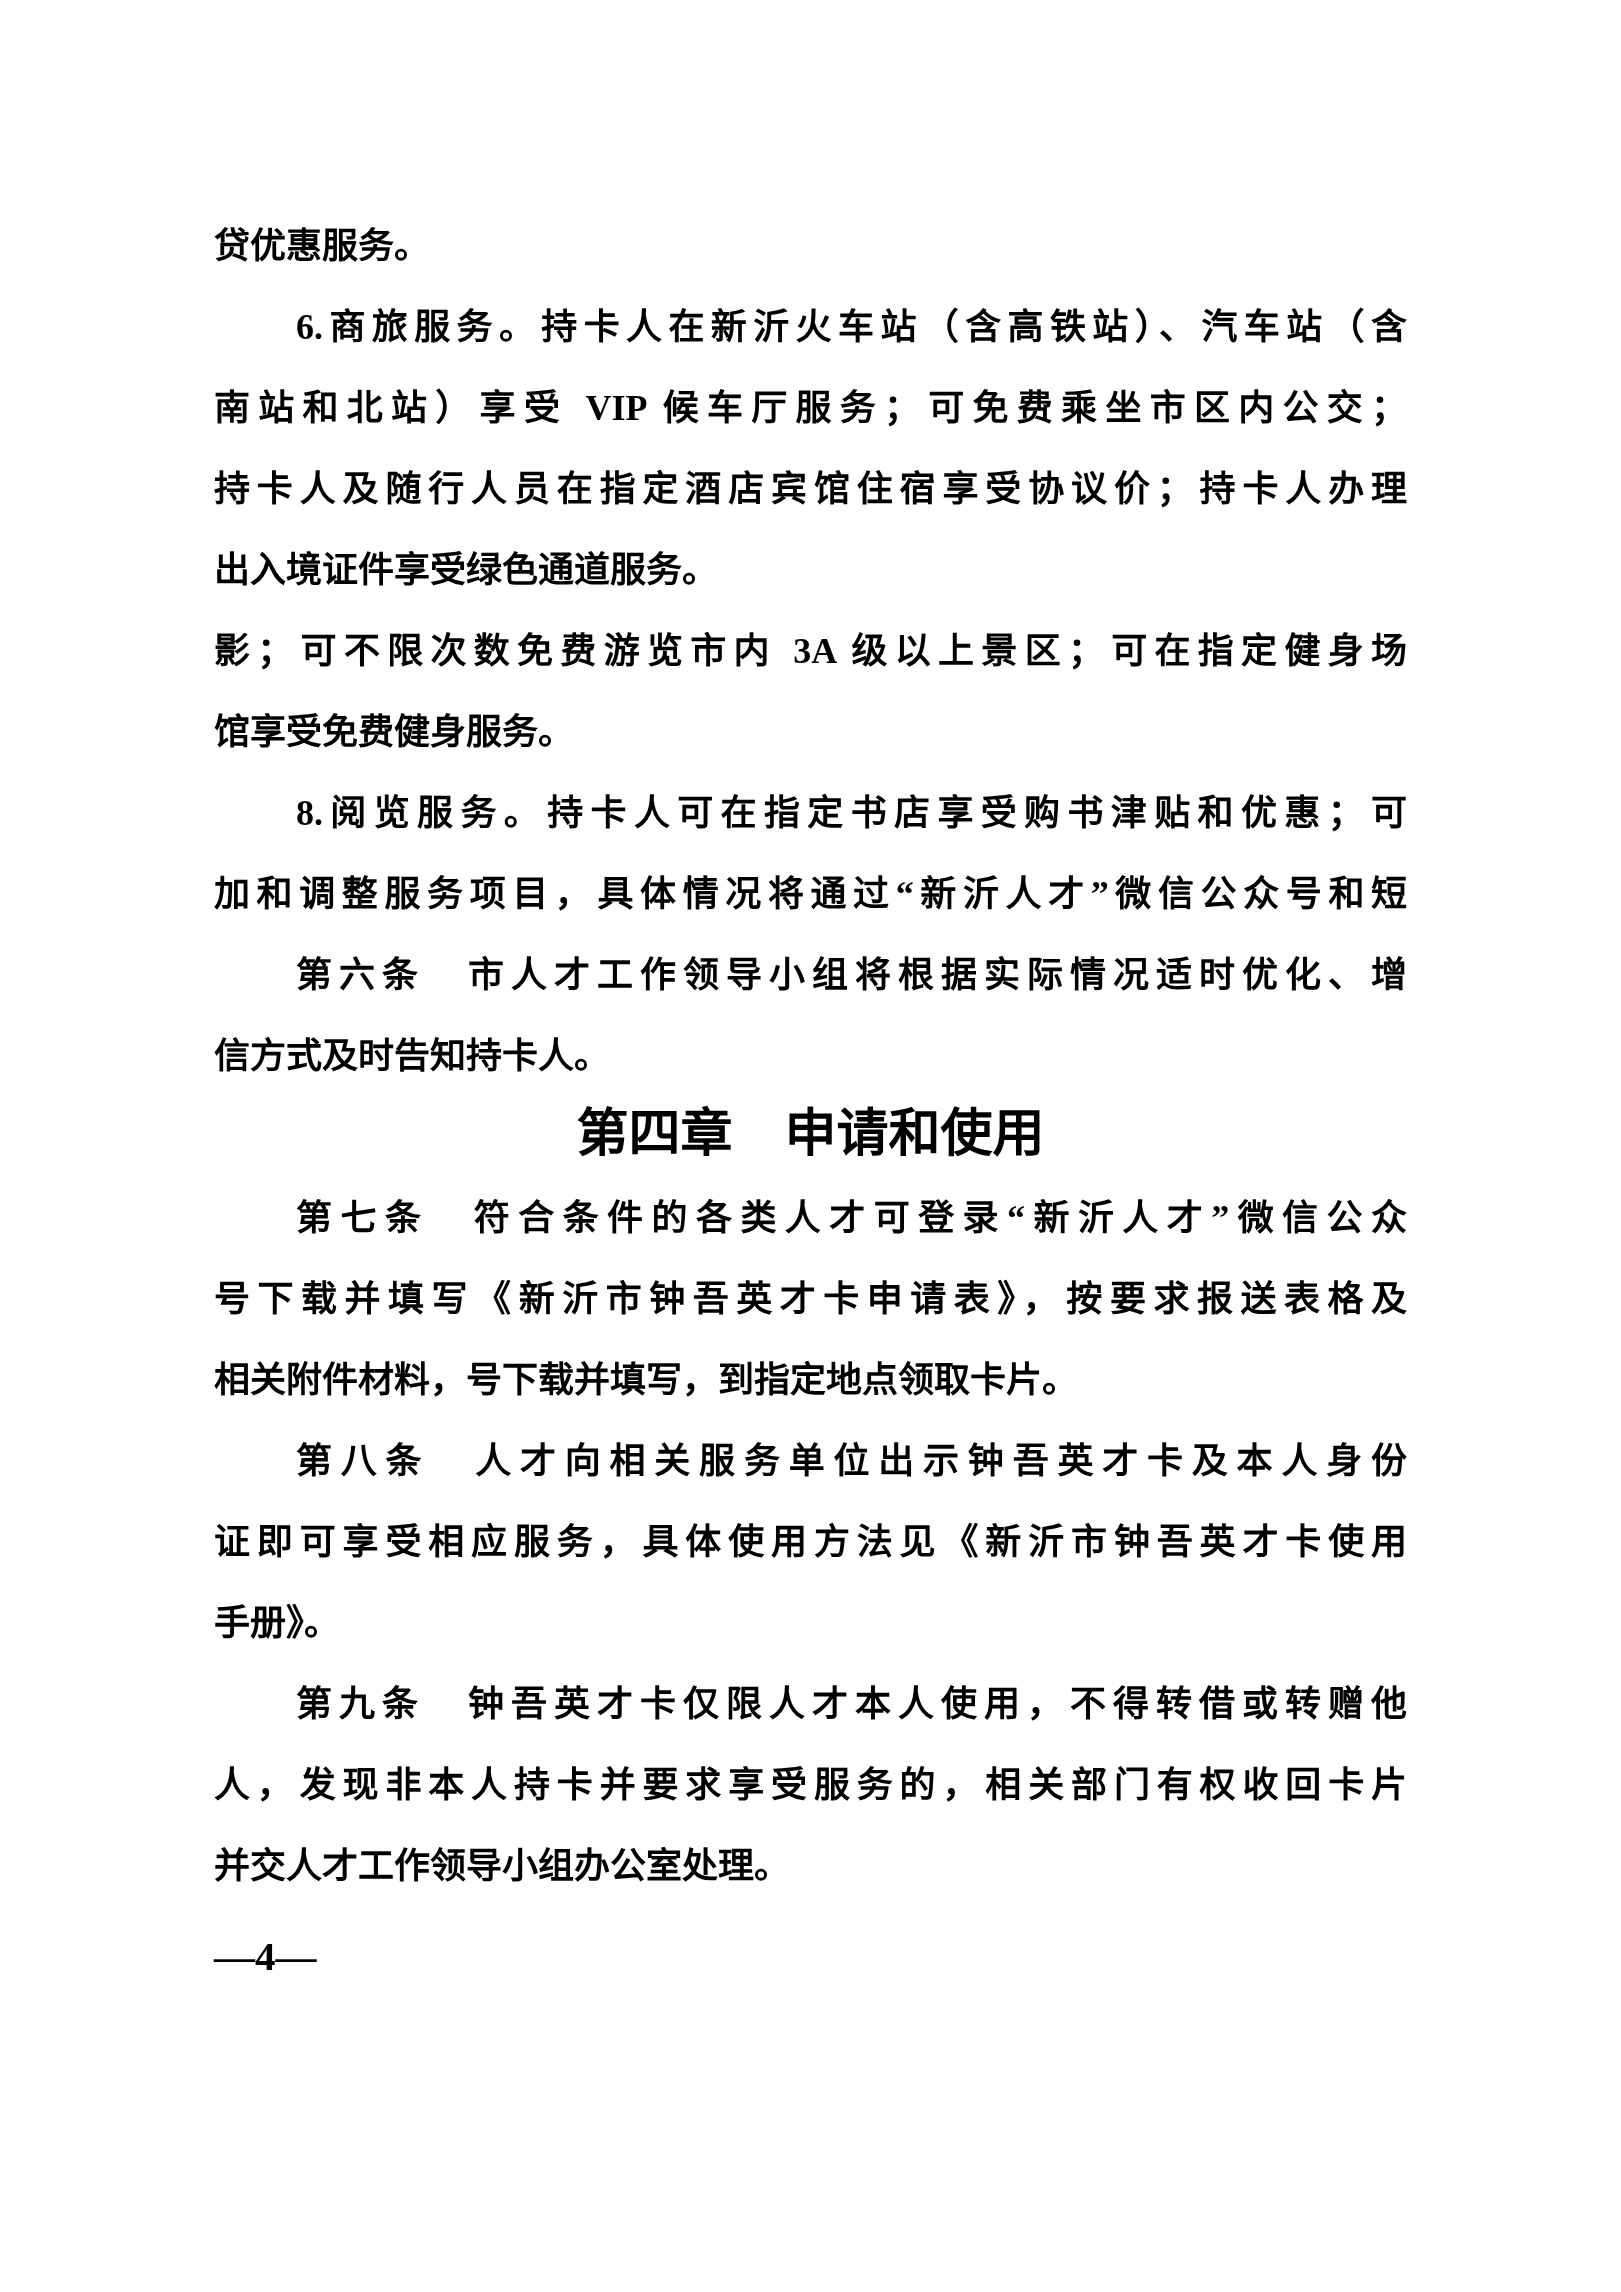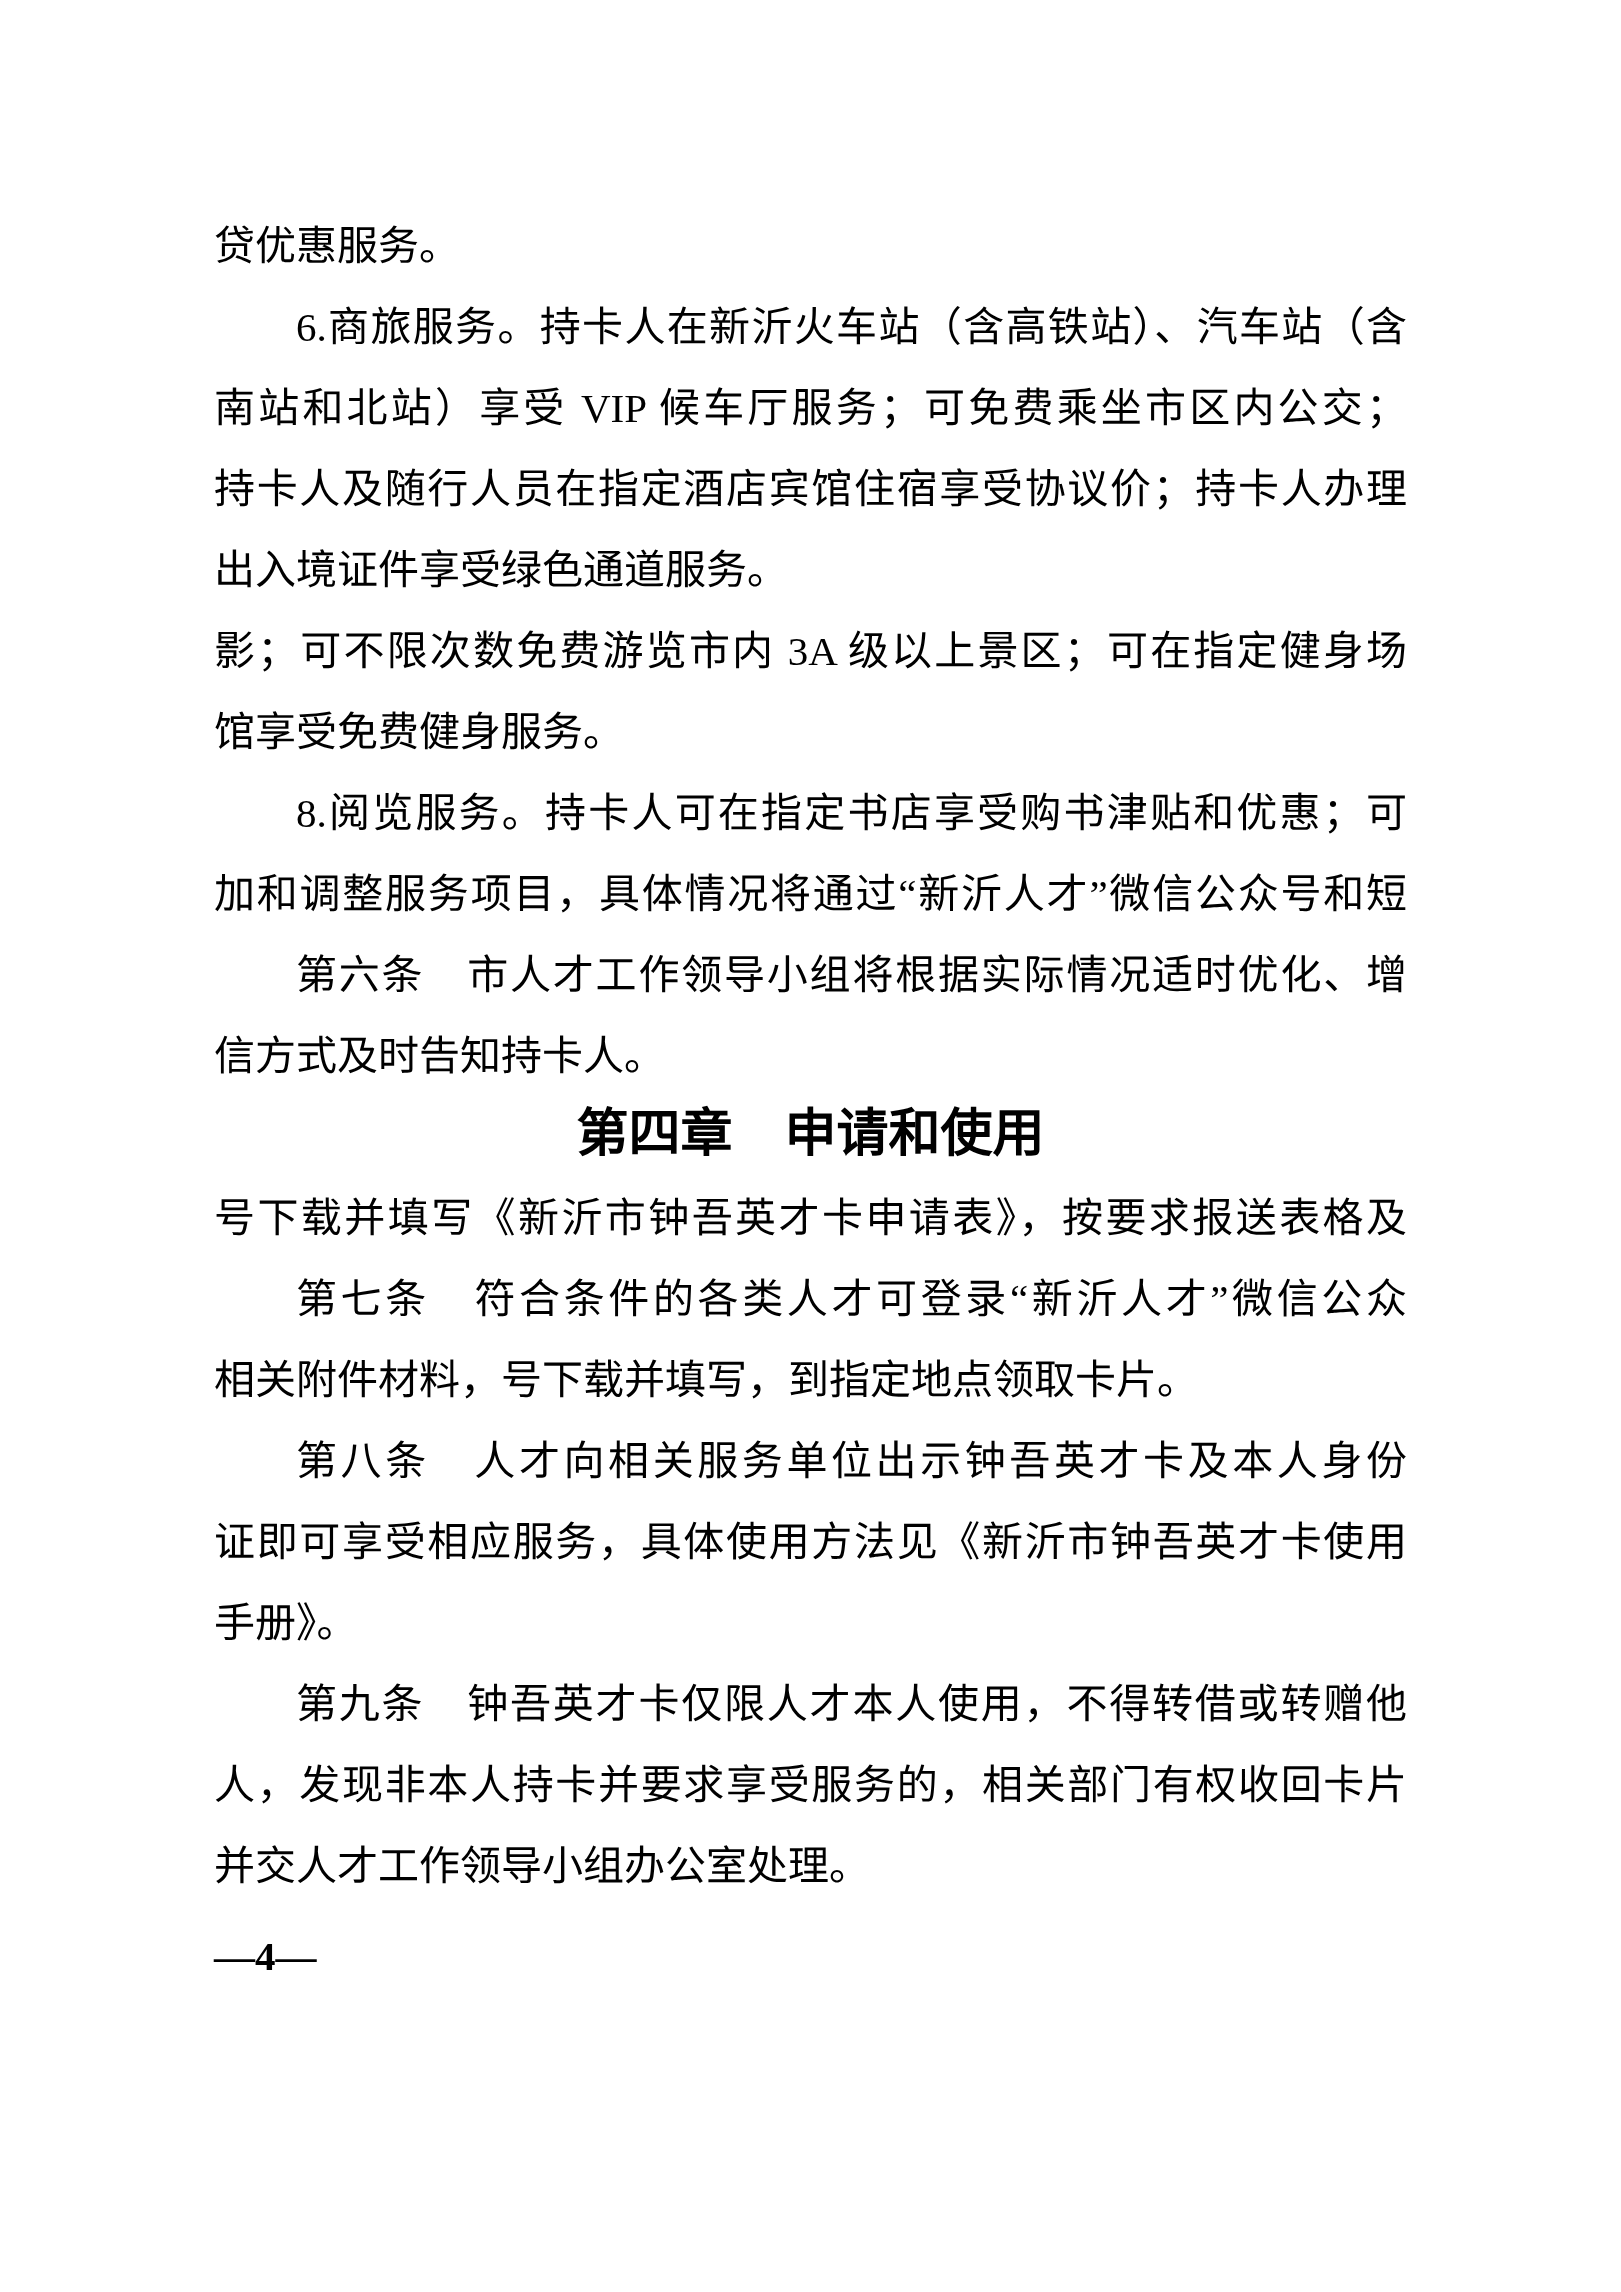--- a/index.html
+++ b/index.html
@@ -16,23 +16,23 @@
     font-family: "Liberation Serif", serif;
     overflow: hidden;
   }
   .doc {
     position: absolute;
     left: 214px;
     top: 206px;
     width: 1193px;
   }
   .line {
-    font-size: 41px;
+    font-size: 36px;
     line-height: 81px;
-    font-weight: 400;
+    font-weight: 700;
     letter-spacing: 0;
     text-align: justify;
     text-align-last: justify;
     text-justify: inter-character;
   }
   .line.endp {
     text-align: left;
     text-align-last: left;
   }
   .line.indent {
@@ -64,22 +64,22 @@
     <div class="line">南站和北站）享受 VIP 候车厅服务；可免费乘坐市区内公交；</div>
     <div class="line">持卡人及随行人员在指定酒店宾馆住宿享受协议价；持卡人办理</div>
     <div class="line endp">出入境证件享受绿色通道服务。</div>
     <div class="line">影；可不限次数免费游览市内 3A 级以上景区；可在指定健身场</div>
     <div class="line endp">馆享受免费健身服务。</div>
     <div class="line indent">8.阅览服务。持卡人可在指定书店享受购书津贴和优惠；可</div>
     <div class="line">加和调整服务项目，具体情况将通过“新沂人才”微信公众号和短</div>
     <div class="line indent">第六条　市人才工作领导小组将根据实际情况适时优化、增</div>
     <div class="line endp">信方式及时告知持卡人。</div>
     <div class="line heading">第四章　申请和使用</div>
+    <div class="line indent">第七条　符合条件的各类人才可登录“新沂人才”微信公众</div>
     <div class="line">号下载并填写《新沂市钟吾英才卡申请表》，按要求报送表格及</div>
-    <div class="line indent">第七条　符合条件的各类人才可登录“新沂人才”微信公众</div>
     <div class="line endp">相关附件材料，号下载并填写，到指定地点领取卡片。</div>
     <div class="line indent">第八条　人才向相关服务单位出示钟吾英才卡及本人身份</div>
     <div class="line">证即可享受相应服务，具体使用方法见《新沂市钟吾英才卡使用</div>
     <div class="line endp">手册》。</div>
     <div class="line indent">第九条　钟吾英才卡仅限人才本人使用，不得转借或转赠他</div>
     <div class="line">人，发现非本人持卡并要求享受服务的，相关部门有权收回卡片</div>
     <div class="line endp">并交人才工作领导小组办公室处理。</div>
     <div class="pagenum">—4—</div>
   </div>
 </div>

